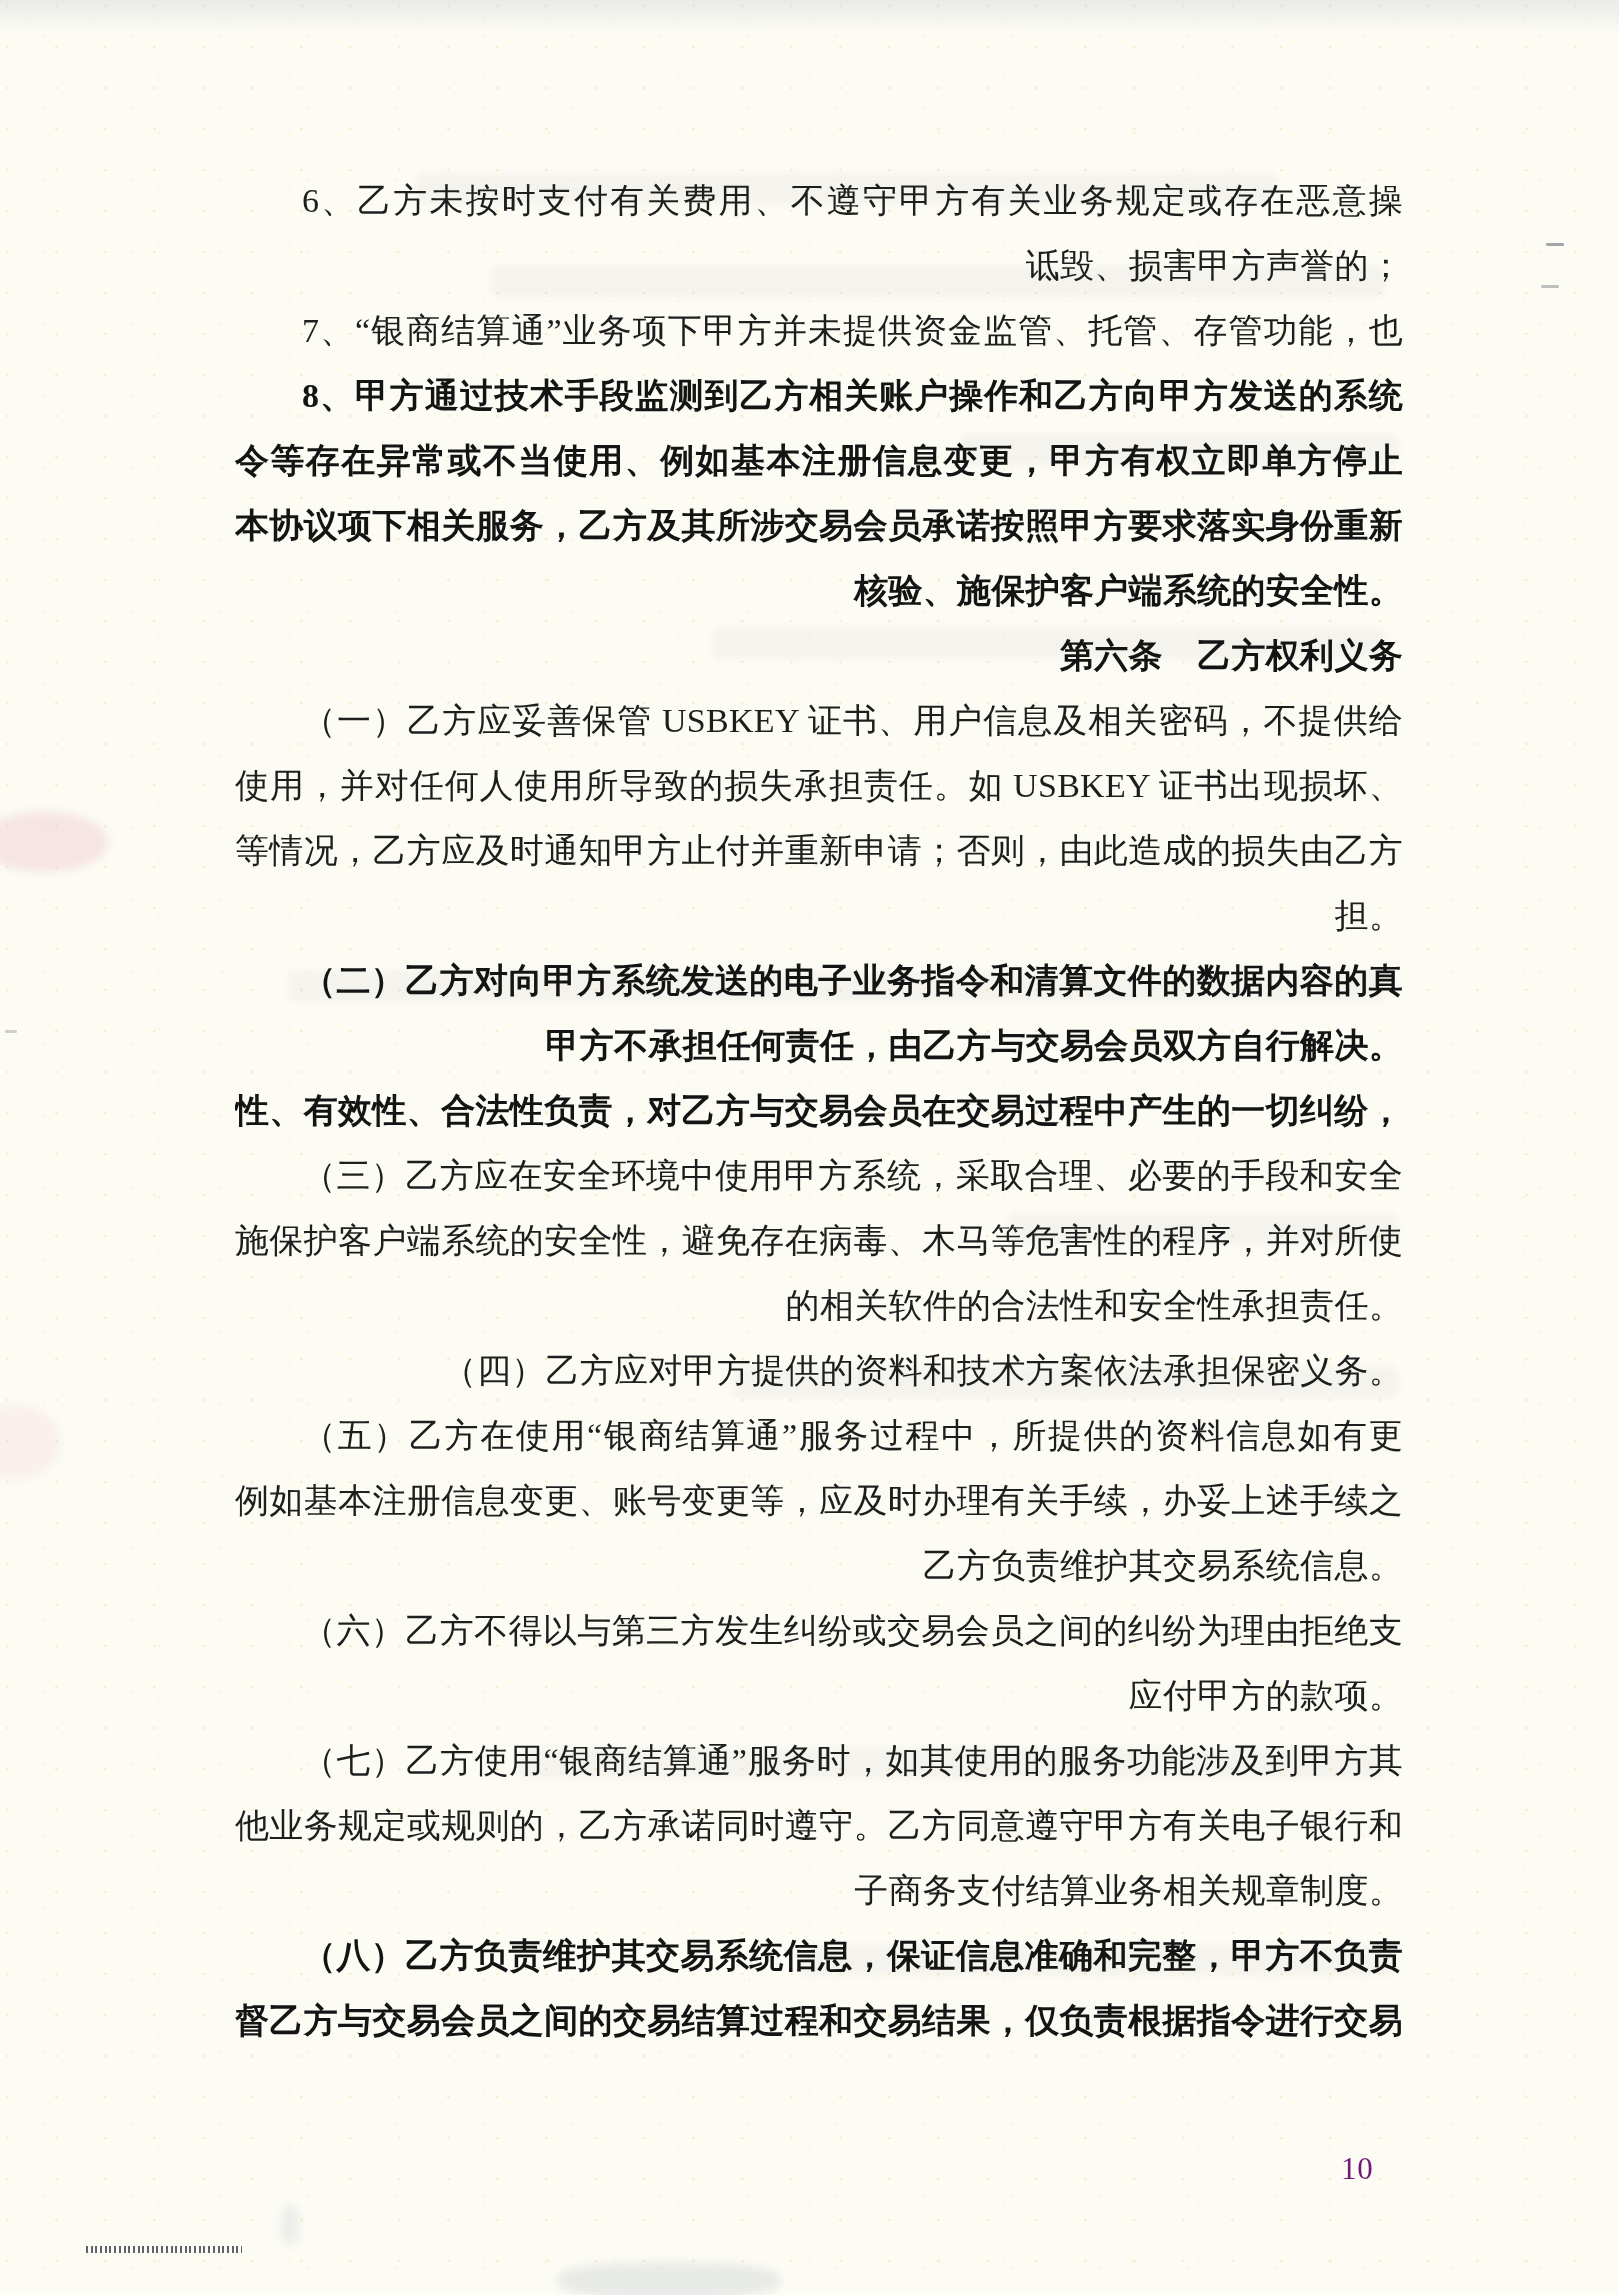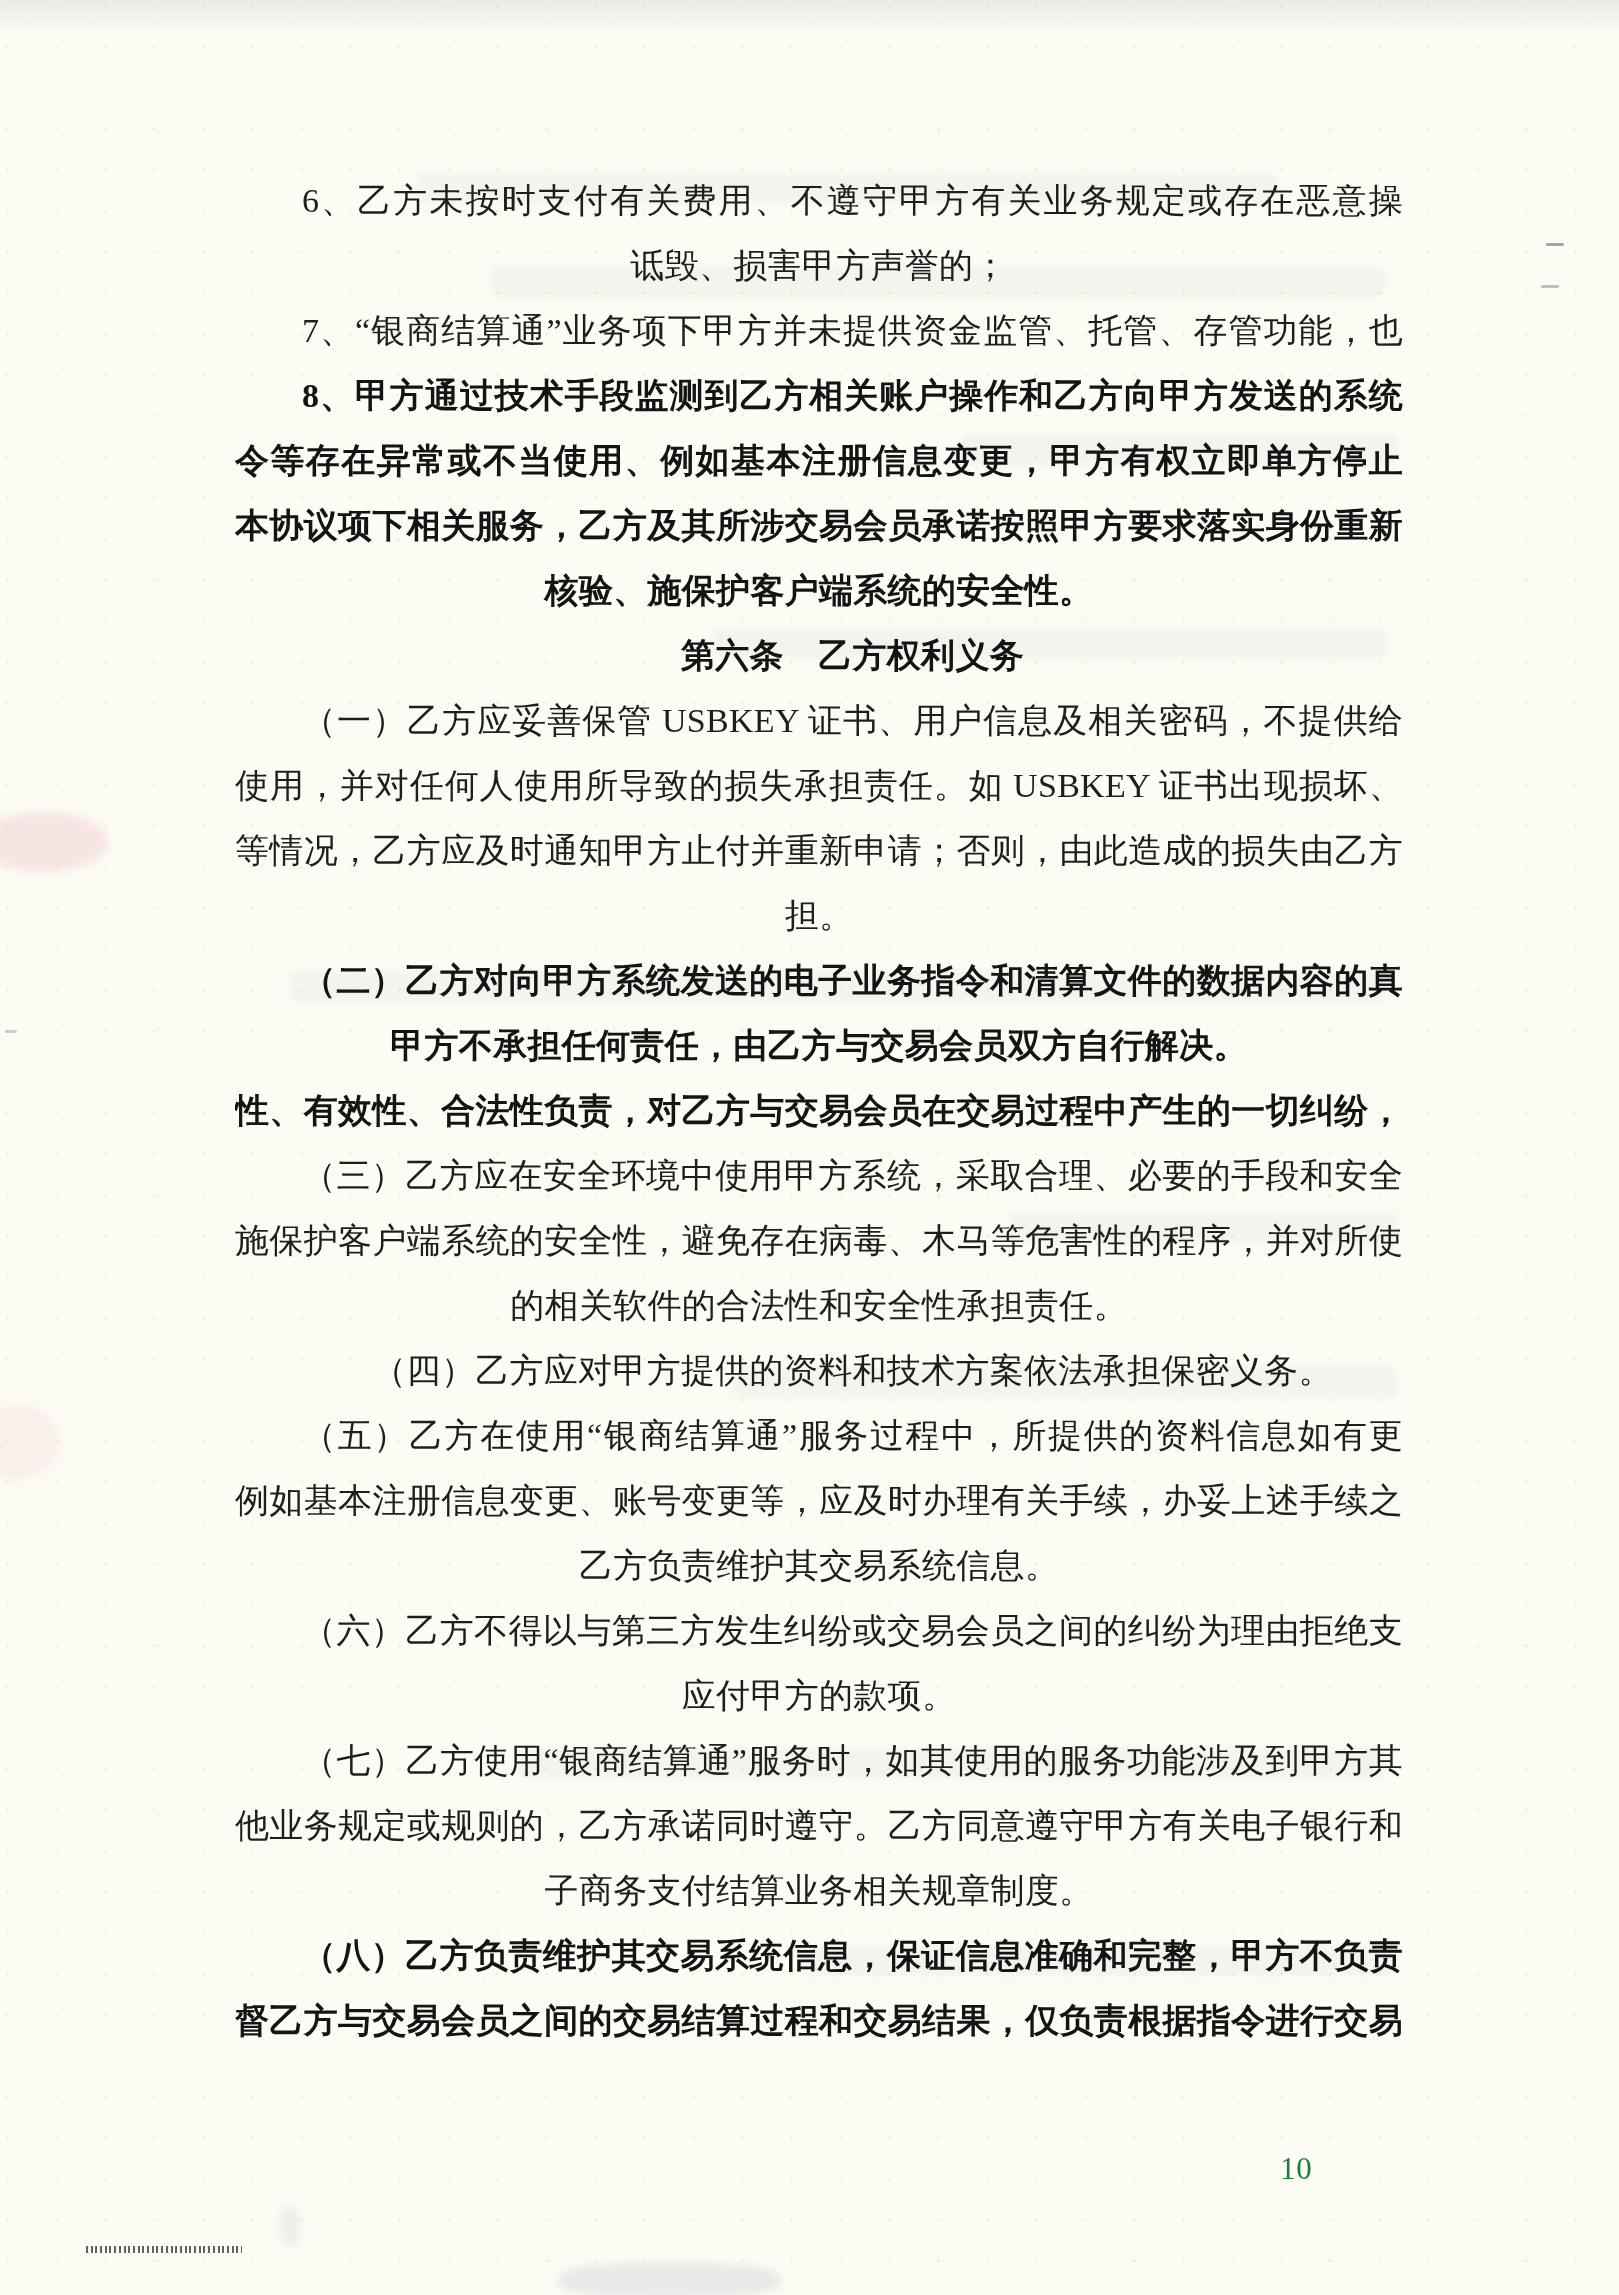--- a/index.html
+++ b/index.html
@@ -29,38 +29,38 @@
     left: 235px;
     top: 168px;
     width: 1168px;
     font-size: 34px;
     color: #1e1e1e;
   }
   .para { margin: 0; padding: 0; }
   .line {
     height: 65px;
     line-height: 65px;
-    text-align: center;
+    text-align: right;
     overflow: hidden;
     letter-spacing: 0.3px;
   }
   .line.j {
     text-align: justify;
     text-align-last: justify;
     text-justify: inter-character;
   }
   .line.i { text-indent: 67px; }
   .para.b .line { font-weight: bold; color: #141414; }
 
   .page-number {
     position: absolute;
-    left: 1280px;
+    left: 1341px;
     top: 2151px;
     font-size: 31px;
-    color: #15803d;
+    color: #701a75;
     letter-spacing: 0.7px;
   }
 
   
   .smudge { position: absolute; pointer-events: none; }
   .bleed {
     background: rgba(110,115,125,0.055);
     filter: blur(3.4px);
     height: 31px;
     border-radius: 6.7px;

